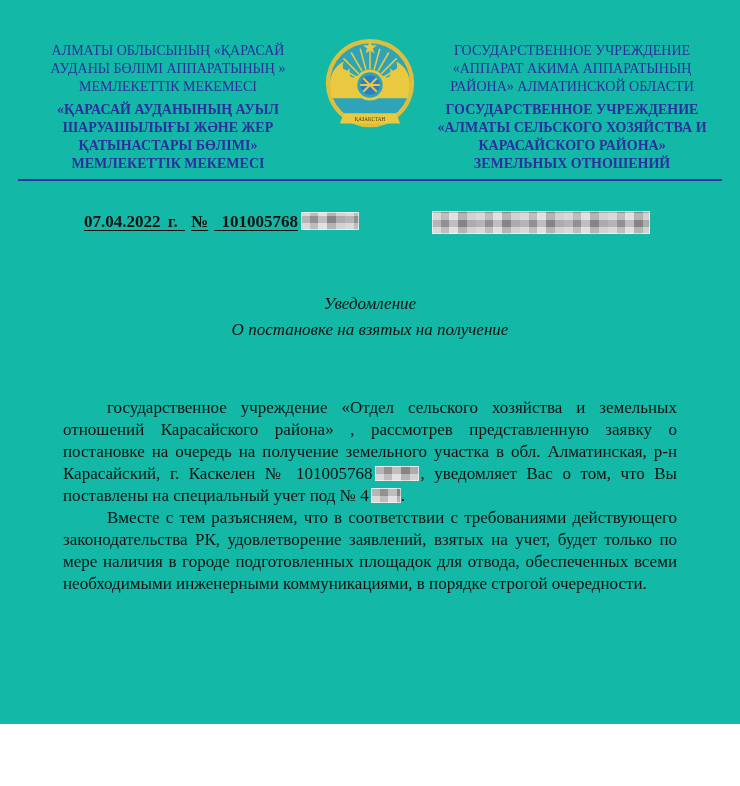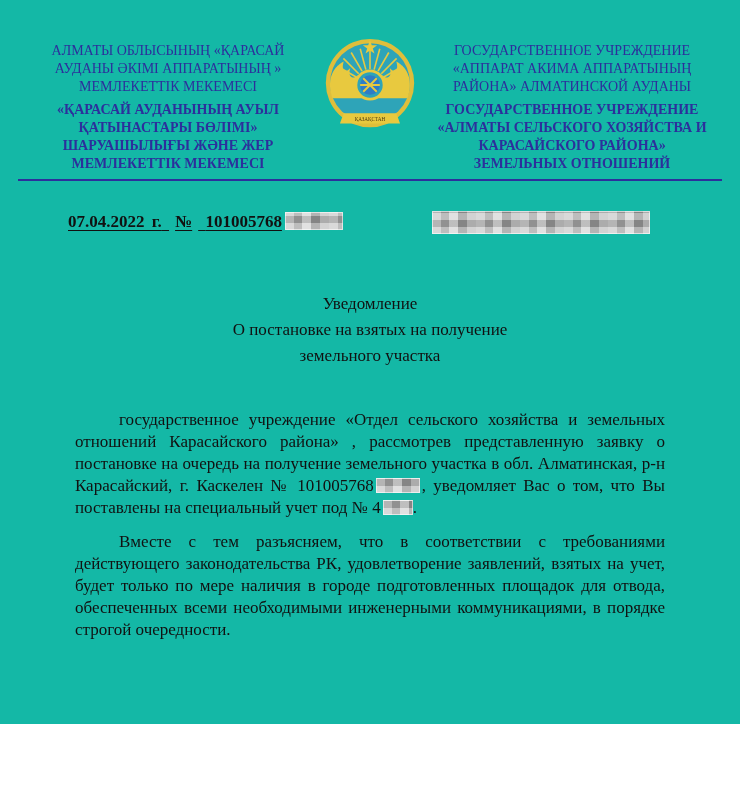--- a/index.html
+++ b/index.html
@@ -29,21 +29,21 @@
   .org .block2 { font-weight:bold;text-align:center; }
   .emblem-wrap { width:96px; display:flex; justify-content:center; }
 
   .divider {
     position:absolute; top:179px; left:18px; width:704px;
     height:0; border-top:2.5px solid #2c2f9c;
   }
 
   
   .refline {
-    position:absolute; top:212px; left:68px;
+    position:absolute; top:212px; left:84px;
     font-size:17px; font-weight:bold; color:#111;
     text-decoration:underline; text-underline-offset:3px;
     word-spacing:3px; white-space:nowrap;
   }
   .refline .numsign { margin:0 6px 0 6px; }
 
   
   .pixelated {
     display:inline-block;
     background-color:#b6b6b6;
@@ -53,56 +53,56 @@
     box-shadow:0 0 0 1px rgba(255,255,255,.6) inset;
   }
   .px-ref   { width:58px; height:18px; vertical-align:-3px; margin-left:3px; }
   .px-addr  { position:absolute; top:211px; left:432px; width:218px; height:23px; }
   .px-body1 { width:44px; height:15px; vertical-align:-2px; margin:0 2px; }
   .px-body2 { width:30px; height:15px; vertical-align:-2px; margin-left:2px; }
 
   
   .title {
     position:absolute; top:291px; left:0; width:100%;
-    text-align:center; font-size:17px; line-height:26px; color:#111;
+    text-align:center; font-size:17px; line-height:26px; color:#111;font-style:italic;
   }
 
   
   .body-text {
     position:absolute; top:397px; left:63px; width:614px;
     font-size:17px; line-height:22px; text-align:justify; color:#111;
   }
-  .body-text p { margin:12px; text-indent:44px; }
+  .body-text p { margin:0; text-indent:44px; }
 
   
   .footer-date {
     position:absolute; top:727px; right:88px;
     font-size:15px; font-weight:bold;
     text-decoration:underline; text-underline-offset:2px;
     color:#111;
     margin-left:30px;
   }
 </style>
 </head>
 <body>
 
 <div class="page">
 
   <div class="header">
 
     <div class="org">
       <div class="block1">
         <div>АЛМАТЫ ОБЛЫСЫНЫҢ «ҚАРАСАЙ</div>
-        <div>АУДАНЫ ӘКІМІ АППАРАТЫНЫҢ »</div>
+        <div>АУДАНЫ БӨЛІМІ АППАРАТЫНЫҢ »</div>
         <div>МЕМЛЕКЕТТІК МЕКЕМЕСІ</div>
       </div>
       <div class="block2">
         <div>«ҚАРАСАЙ АУДАНЫНЫҢ АУЫЛ</div>
+        <div>ШАРУАШЫЛЫҒЫ ЖӘНЕ ЖЕР</div>
         <div>ҚАТЫНАСТАРЫ БӨЛІМІ»</div>
-        <div>ШАРУАШЫЛЫҒЫ ЖӘНЕ ЖЕР</div>
         <div>МЕМЛЕКЕТТІК МЕКЕМЕСІ</div>
       </div>
     </div>
 
     <div class="emblem-wrap">
       <svg width="94" height="98" viewBox="0 0 100 104" aria-hidden="true">
         <circle cx="50" cy="50" r="47" fill="#dfbe3b"></circle>
         <circle cx="50" cy="50" r="42.5" fill="#2ea4b8"></circle>
 
         <g stroke="#e8c93f" stroke-width="1.7">
@@ -135,21 +135,21 @@
 
         <path d="M22,82 L78,82 L82,93 L18,93 Z" fill="#e8c93f"></path>
         <text x="50" y="90" font-size="5.5" text-anchor="middle" fill="#4a3a10">ҚАЗАҚСТАН</text>
       </svg>
     </div>
 
     <div class="org">
       <div class="block1">
         <div>ГОСУДАРСТВЕННОЕ УЧРЕЖДЕНИЕ</div>
         <div>«АППАРАТ АКИМА АППАРАТЫНЫҢ</div>
-        <div>РАЙОНА» АЛМАТИНСКОЙ АУДАНЫ</div>
+        <div>РАЙОНА» АЛМАТИНСКОЙ ОБЛАСТИ</div>
       </div>
       <div class="block2">
         <div>ГОСУДАРСТВЕННОЕ УЧРЕЖДЕНИЕ</div>
         <div>«АЛМАТЫ СЕЛЬСКОГО ХОЗЯЙСТВА И</div>
         <div>КАРАСАЙСКОГО РАЙОНА»</div>
         <div>ЗЕМЕЛЬНЫХ ОТНОШЕНИЙ</div>
       </div>
     </div>
   </div>
 
@@ -159,21 +159,20 @@
     <span>07.04.2022 г.</span>
     <span class="numsign">№</span>
     <span>101005768</span><span class="pixelated px-ref"></span>
   </div>
 
   <span class="pixelated px-addr"></span>
 
   <div class="title">
     <div>Уведомление</div>
     <div>О постановке на взятых на получение</div>
-    <div>земельного участка</div>
   </div>
 
   <div class="body-text">
     <p><span>государственное учреждение «Отдел сельского хозяйства и земельных отношений Карасайского района» , рассмотрев представленную заявку о постановке на очередь на получение земельного участка в обл. Алматинская, р-н Карасайский, г. Каскелен № 101005768</span><span class="pixelated px-body1"></span><span>, уведомляет Вас о том, что Вы поставлены на специальный учет под № 4</span><span class="pixelated px-body2"></span><span>.</span></p>
     <p>Вместе с тем разъясняем, что в соответствии с требованиями действующего законодательства РК, удовлетворение заявлений, взятых на учет, будет только по мере наличия в городе подготовленных площадок для отвода, обеспеченных всеми необходимыми инженерными коммуникациями, в порядке строгой очередности.</p>
   </div>
 
   <div class="footer-date">07.04.2022 года</div>
 
 </div>

